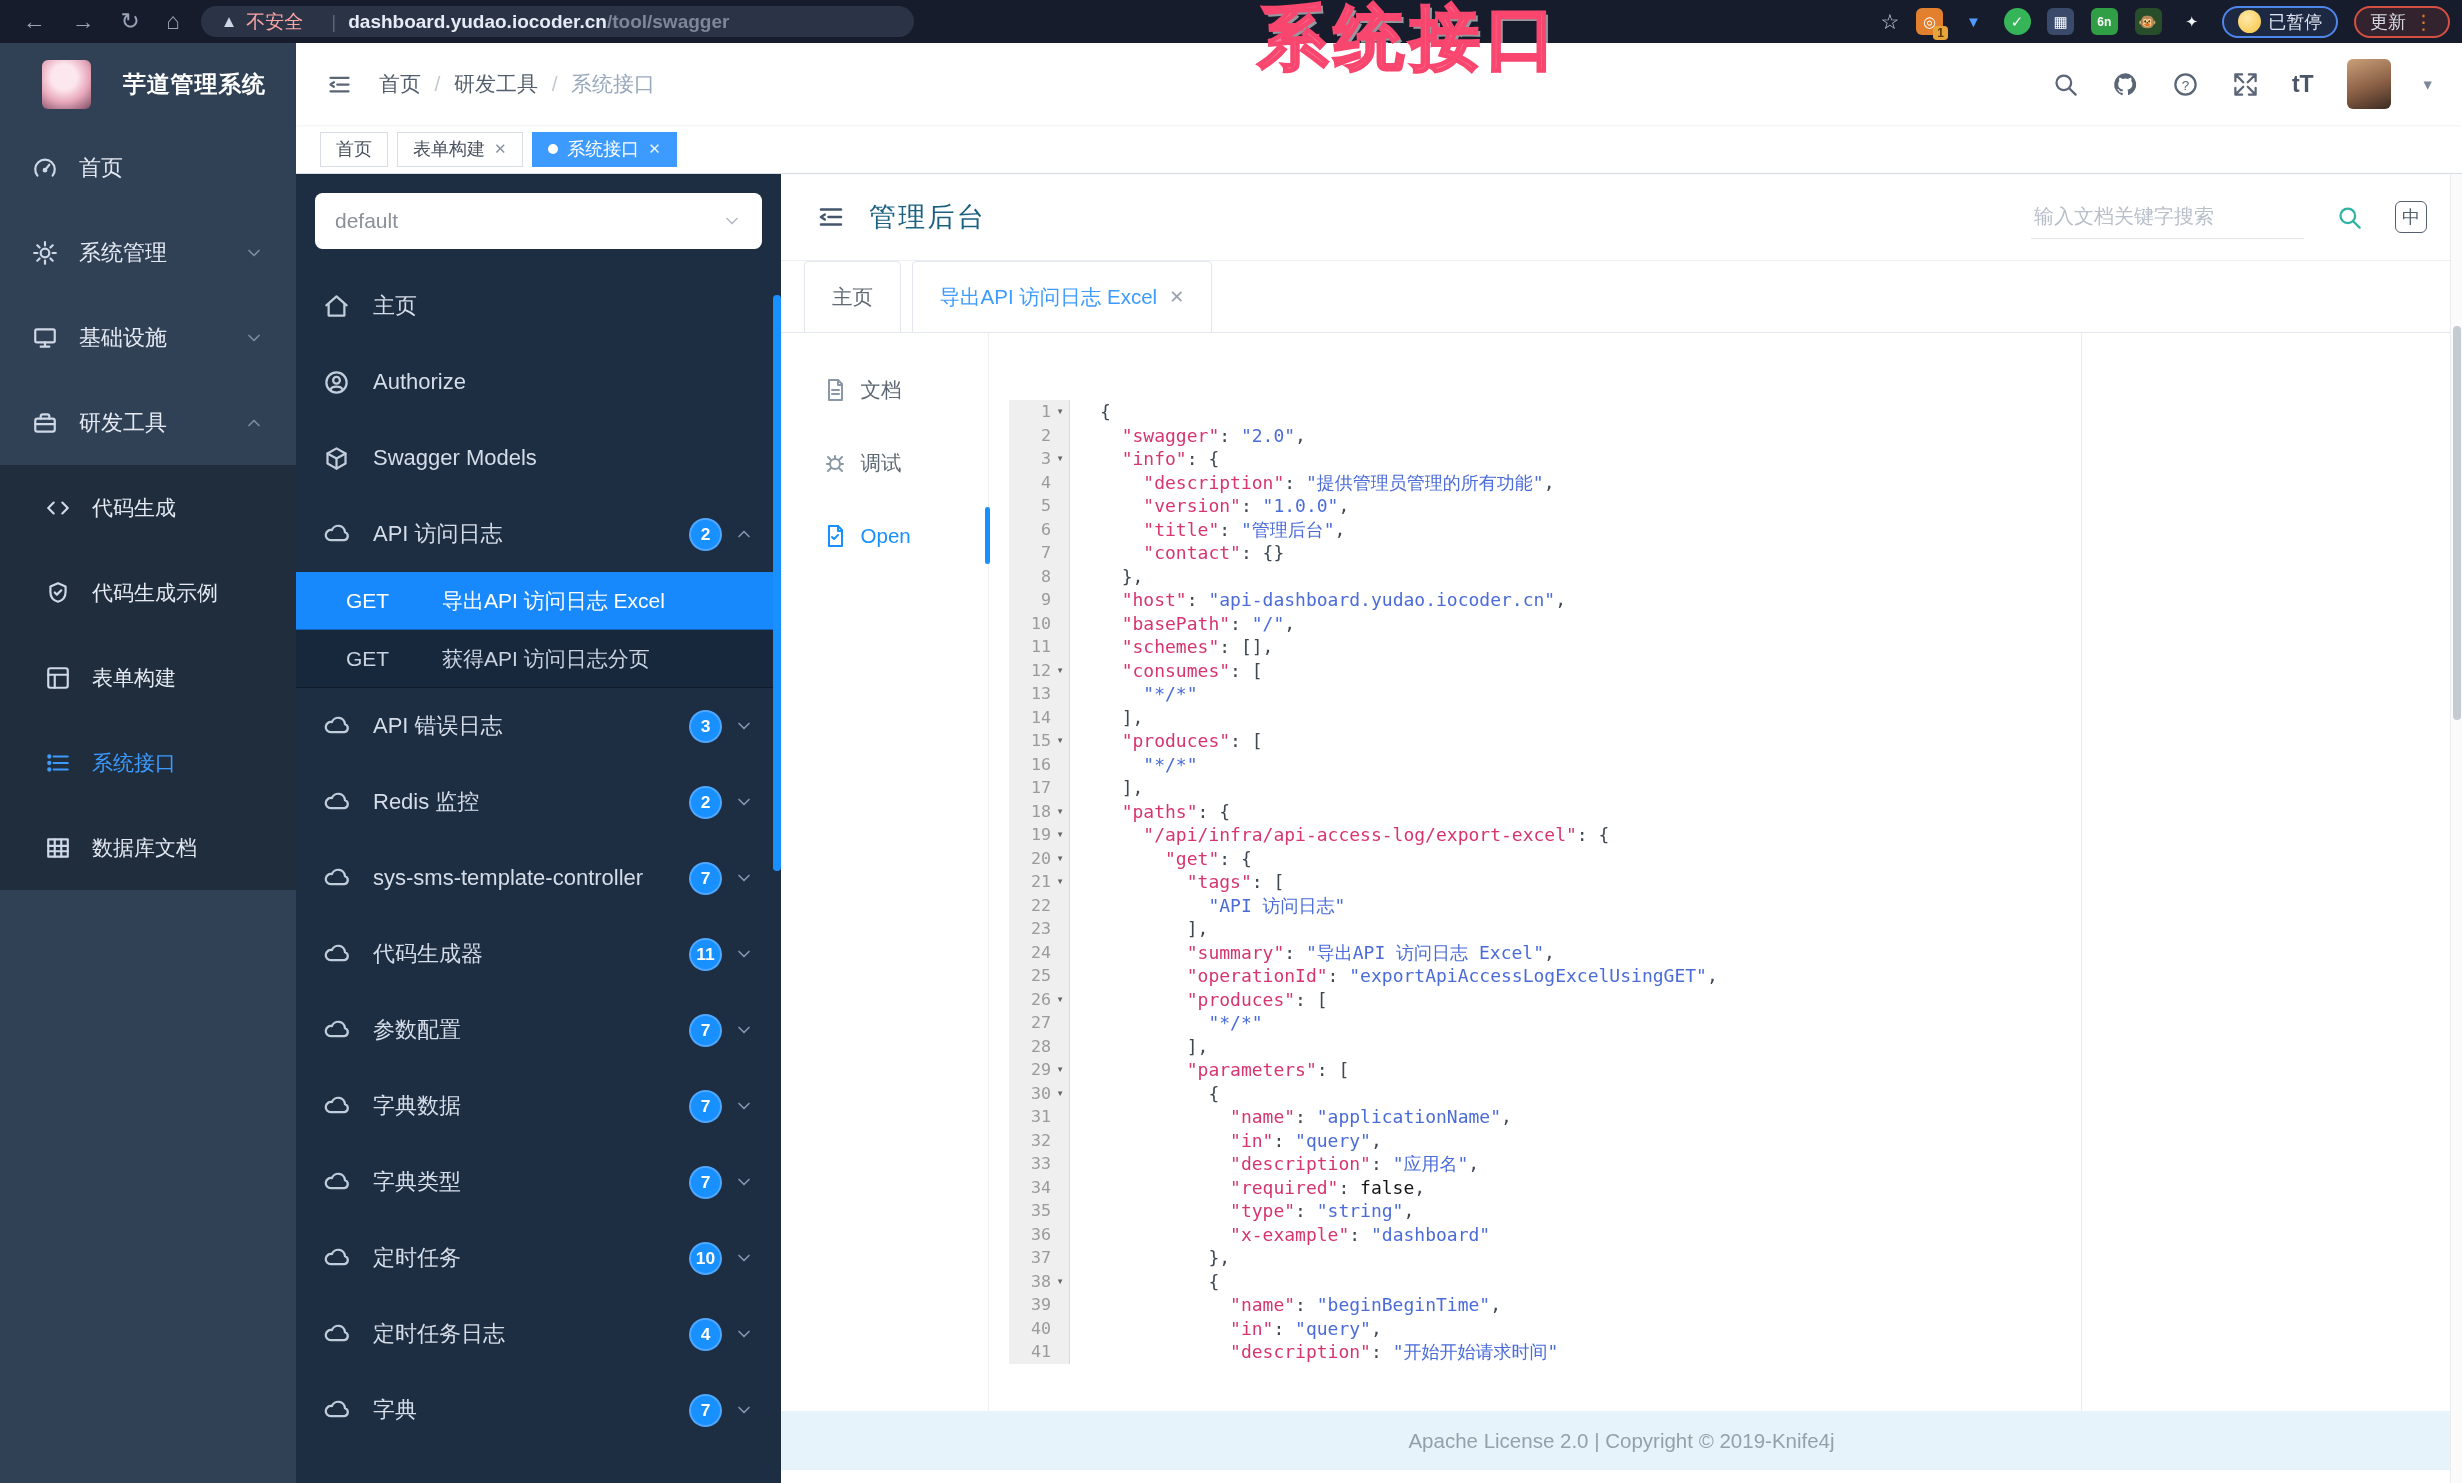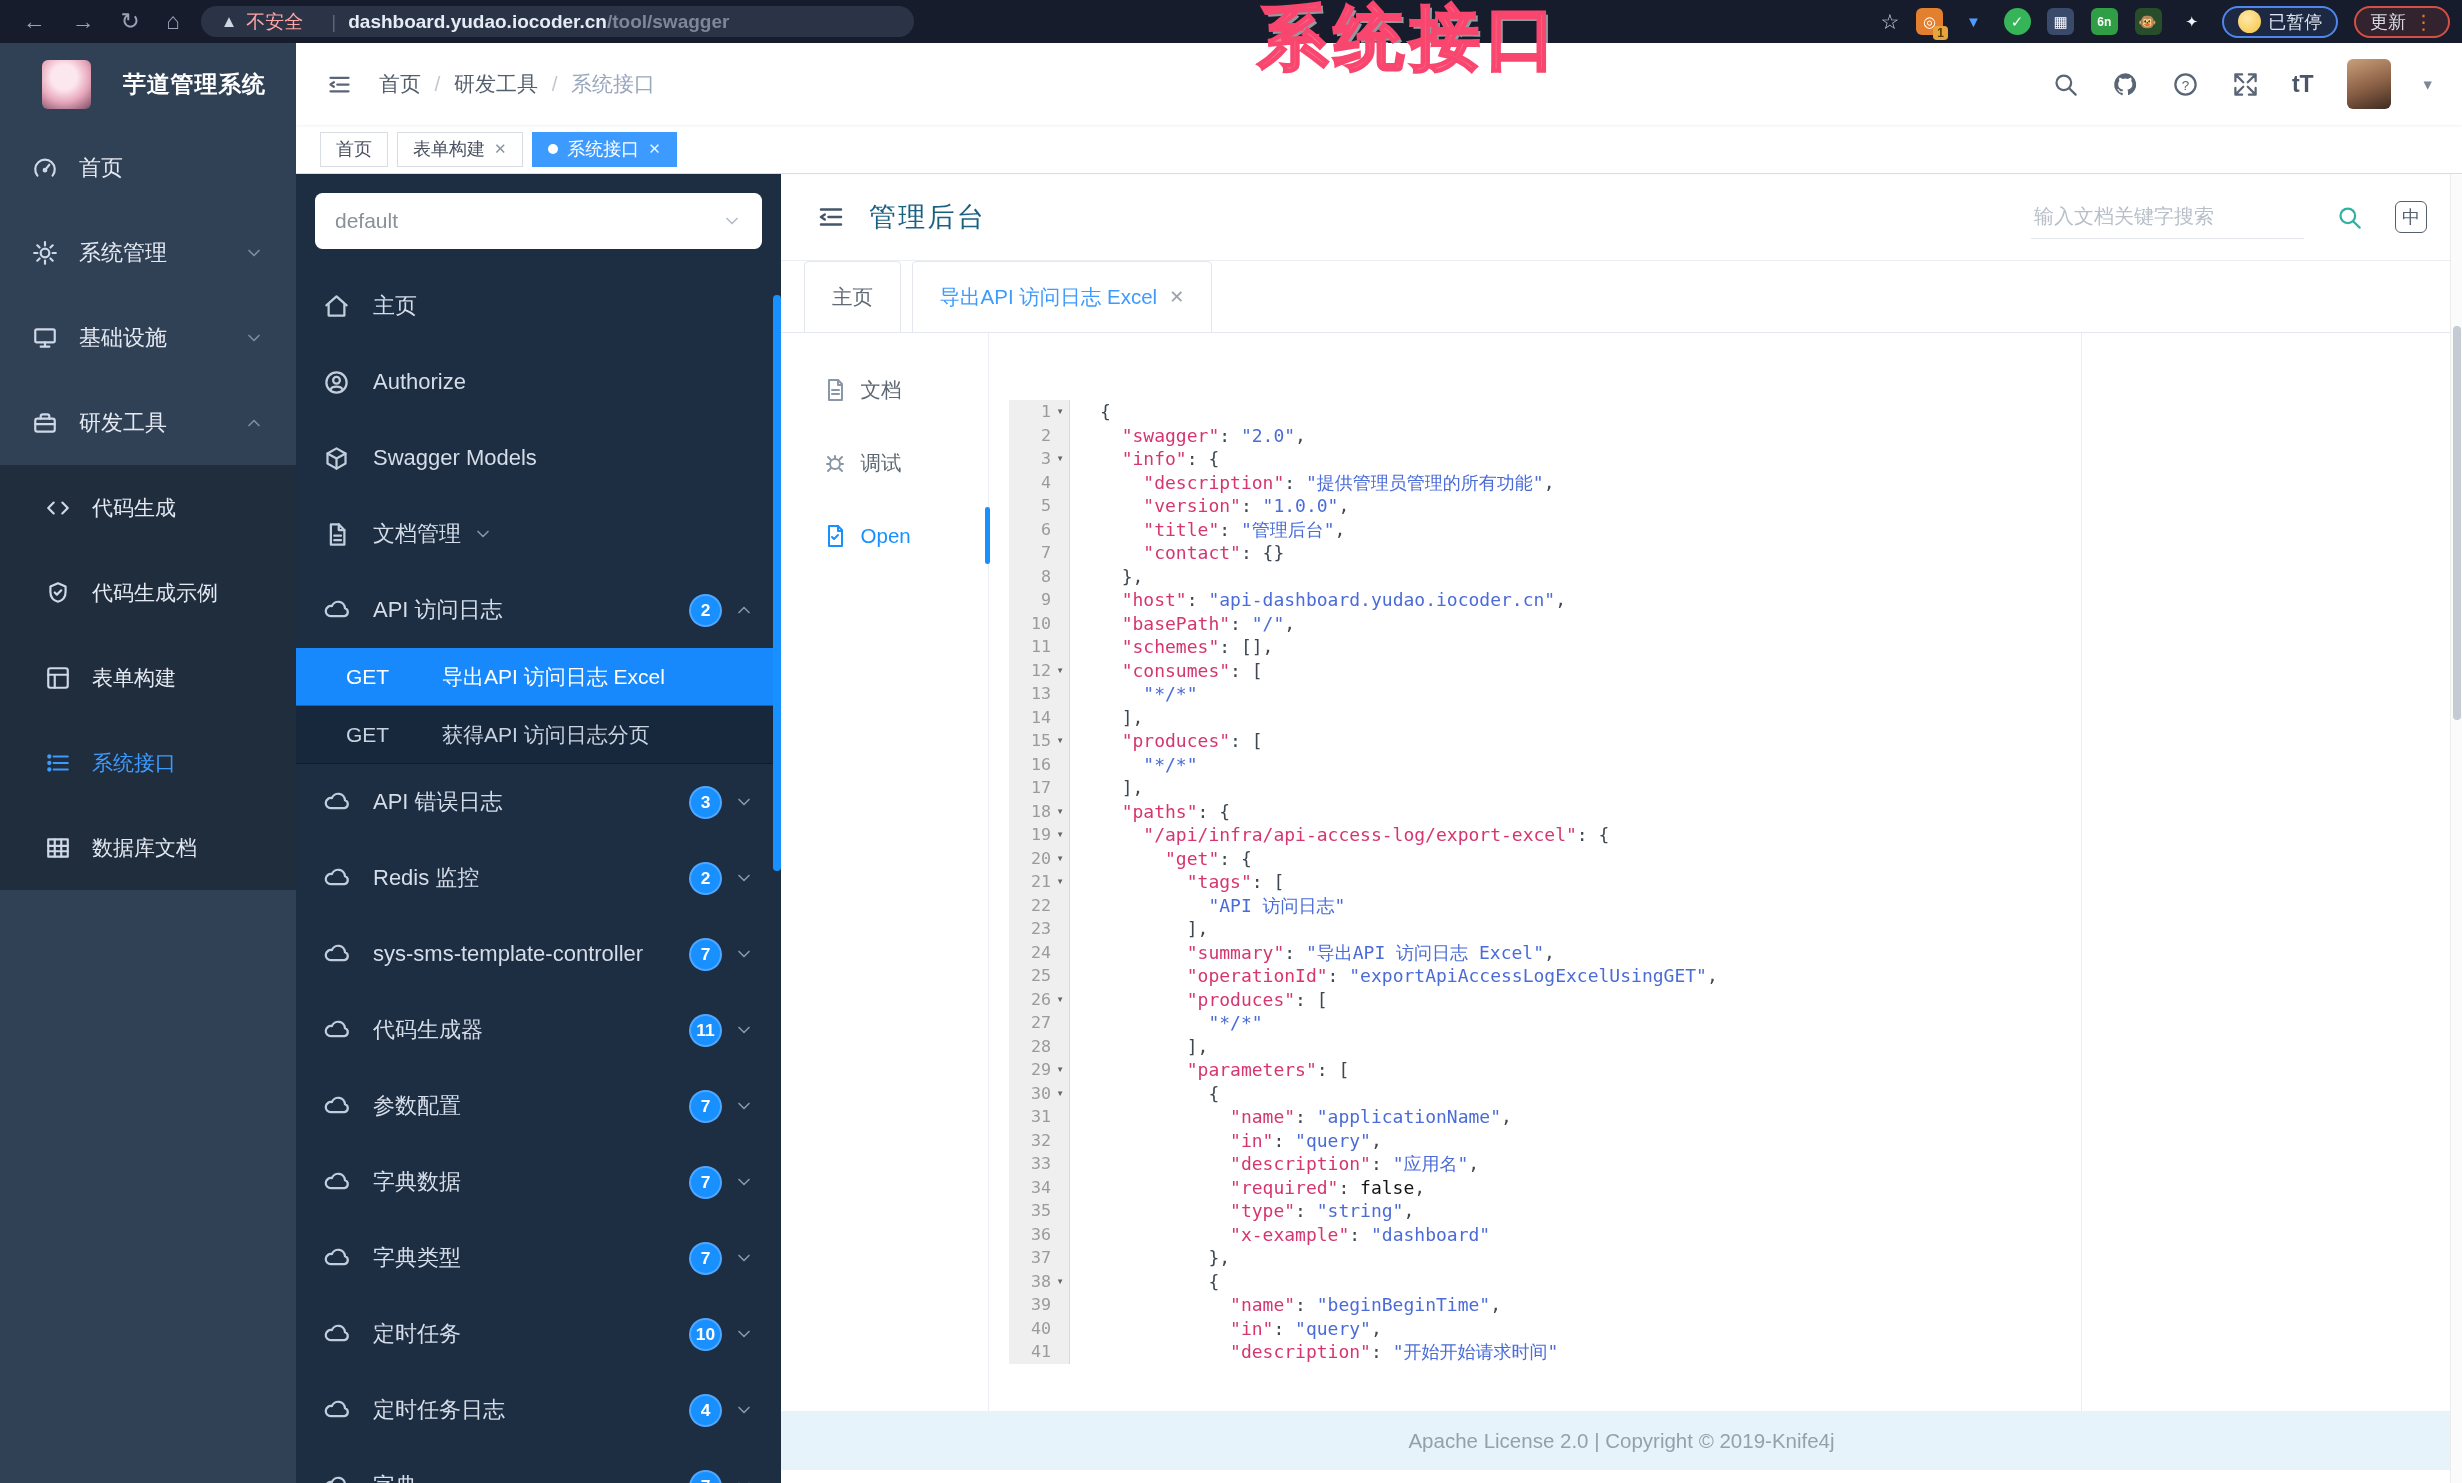--- a/index.html
+++ b/index.html
@@ -386,34 +386,20 @@
                   <svg viewBox="0 0 24 24" fill="none" stroke="currentColor" stroke-width="2" stroke-linecap="round" stroke-linejoin="round">
                     <path d="M12 3l8 4.5v9L12 21l-8-4.5v-9z"></path>
                     <path d="M12 12l8-4.5M12 12L4 7.5M12 12v9"></path>
                   </svg>
                 </span>
                 <span>Swagger Models</span>
               </div>
               <div class="a-item">
                 <span class="ic">
                   <svg viewBox="0 0 24 24" fill="none" stroke="currentColor" stroke-width="2" stroke-linecap="round" stroke-linejoin="round">
-                    <path d="M7 3h7l5 5v13H7z"></path>
-                    <path d="M14 3v5h5M10 13h6M10 17h6"></path>
-                  </svg>
-                </span>
-                <span>文档管理</span>
-                <span class="chev">
-                  <svg viewBox="0 0 24 24" fill="none" stroke="currentColor" stroke-width="2" stroke-linecap="round" stroke-linejoin="round">
-                    <path d="M6 9l6 6 6-6"></path>
-                  </svg>
-                </span>
-              </div>
-              <div class="a-item">
-                <span class="ic">
-                  <svg viewBox="0 0 24 24" fill="none" stroke="currentColor" stroke-width="2" stroke-linecap="round" stroke-linejoin="round">
                     <path d="M7 17a4.5 4.5 0 1 1 .9-8.9A6 6 0 0 1 19.5 10a3.6 3.6 0 0 1-.5 7H7z"></path>
                   </svg>
                 </span>
                 <span>API 访问日志</span>
                 <span class="badge">2</span>
                 <span class="chev">
                   <svg viewBox="0 0 24 24" fill="none" stroke="currentColor" stroke-width="2" stroke-linecap="round" stroke-linejoin="round">
                     <path d="M6 15l6-6 6 6"></path>
                   </svg>
                 </span>

